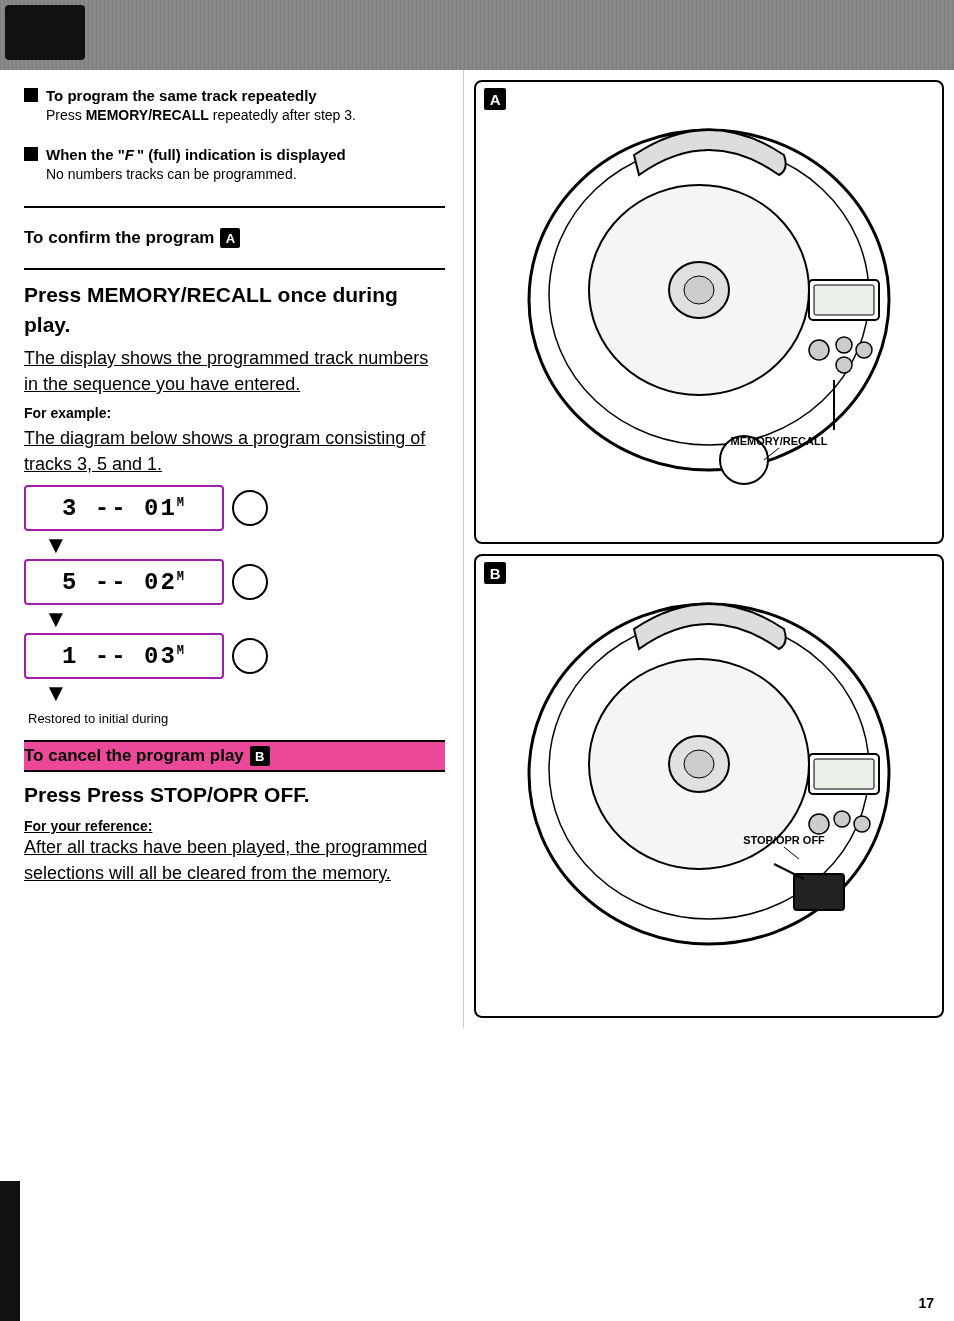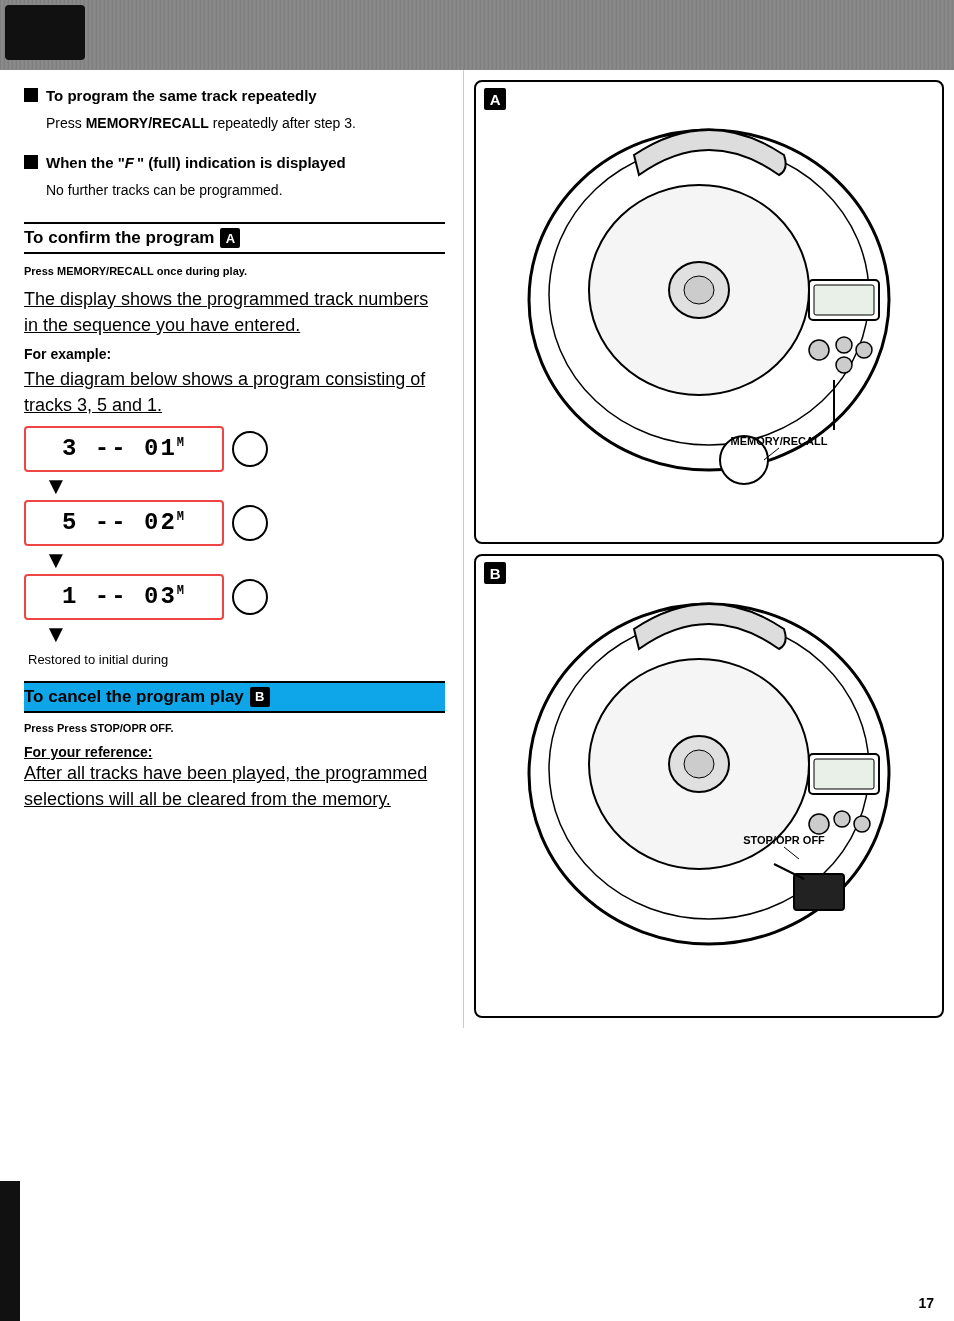--- a/index.html
+++ b/index.html
@@ -80,28 +80,27 @@
     .section-title-bold {
       font-weight: bold;
       font-size: 15px;
       line-height: 1.3;
     }
     .section-body {
       font-size: 14px;
       line-height: 1.4;
       margin-bottom: 10px;
       margin-left: 0;
-      margin-top: 8px;
     }
 
     
     .section-header-box {
       border-top: 2px solid #000;
       border-bottom: 2px solid #000;
-      padding: 4px 0;
+      padding: 20px 0;
       margin: 12px 0 10px 0;
       display: flex;
       align-items: center;
       gap: 6px;
     }
     .section-header-box .title-text {
       font-size: 17px;
       font-weight: bold;
     }
     .label-badge {
@@ -111,21 +110,21 @@
       width: 20px;
       height: 20px;
       background: #000;
       color: #fff;
       font-weight: bold;
       font-size: 13px;
       border-radius: 2px;
     }
 
     .bold-instruction {
-      font-size: 11px;
+      font-size: 21px;
       font-weight: bold;
       line-height: 1.4;
       margin-bottom: 6px;
     }
     .normal-text {
       font-size: 18px;
       line-height: 1.45;
       margin-bottom: 8px;
       text-decoration: underline;
     }
@@ -143,21 +142,21 @@
       margin: 8px 0;
       gap: 2px;
     }
     .display-row {
       display: flex;
       flex-direction: row;
       align-items: center;
       gap: 8px;
     }
     .display-box {
-      border: 2px solid #ef4444;
+      border: 2px solid #a21caf;
       border-radius: 4px;
       width: 200px;
       height: 46px;
       display: flex;
       align-items: center;
       justify-content: center;
       font-family: 'Courier New', monospace;
       font-size: 22px;
       font-weight: bold;
       letter-spacing: 2px;
@@ -194,21 +193,21 @@
 
     
     .cancel-section-header {
       border-top: 2px solid #000;
       border-bottom: 2px solid #000;
       padding: 4px 0;
       margin: 14px 0 8px 0;
       display: flex;
       align-items: center;
       gap: 6px;
-      background: #0ea5e9;
+      background: #ec4899;
     }
     .cancel-section-header .title-text {
       font-size: 17px;
       font-weight: bold;
     }
 
     
     .reference-section {
       margin-top: 8px;
     }
@@ -289,21 +288,21 @@
         <div class="section-body">
           Press <strong>MEMORY/RECALL</strong> repeatedly after step 3.
         </div>
       </div>
     </div>
 
     <div class="section-bullet">
       <div class="bullet-square"></div>
       <div>
         <div class="section-title-bold">When the "<em>F</em> " (full) indication is displayed</div>
-        <div class="section-body">No further tracks can be programmed.</div>
+        <div class="section-body">No numbers tracks can be programmed.</div>
       </div>
     </div>
 
     <div class="section-header-box">
       <span class="title-text">To confirm the program</span>
       <span class="label-badge">A</span>
     </div>
 
     <div class="bold-instruction">
       Press <strong>MEMORY/RECALL</strong> once during play.

